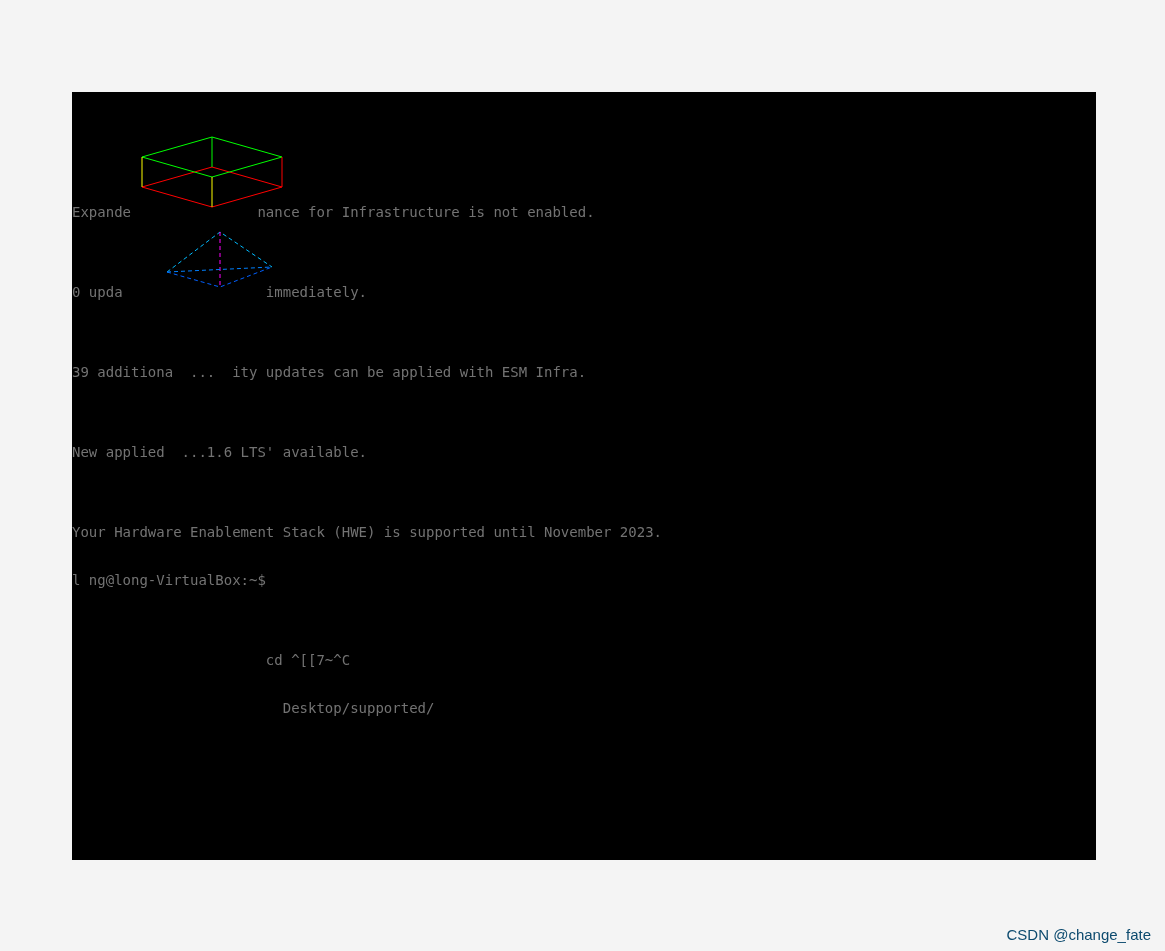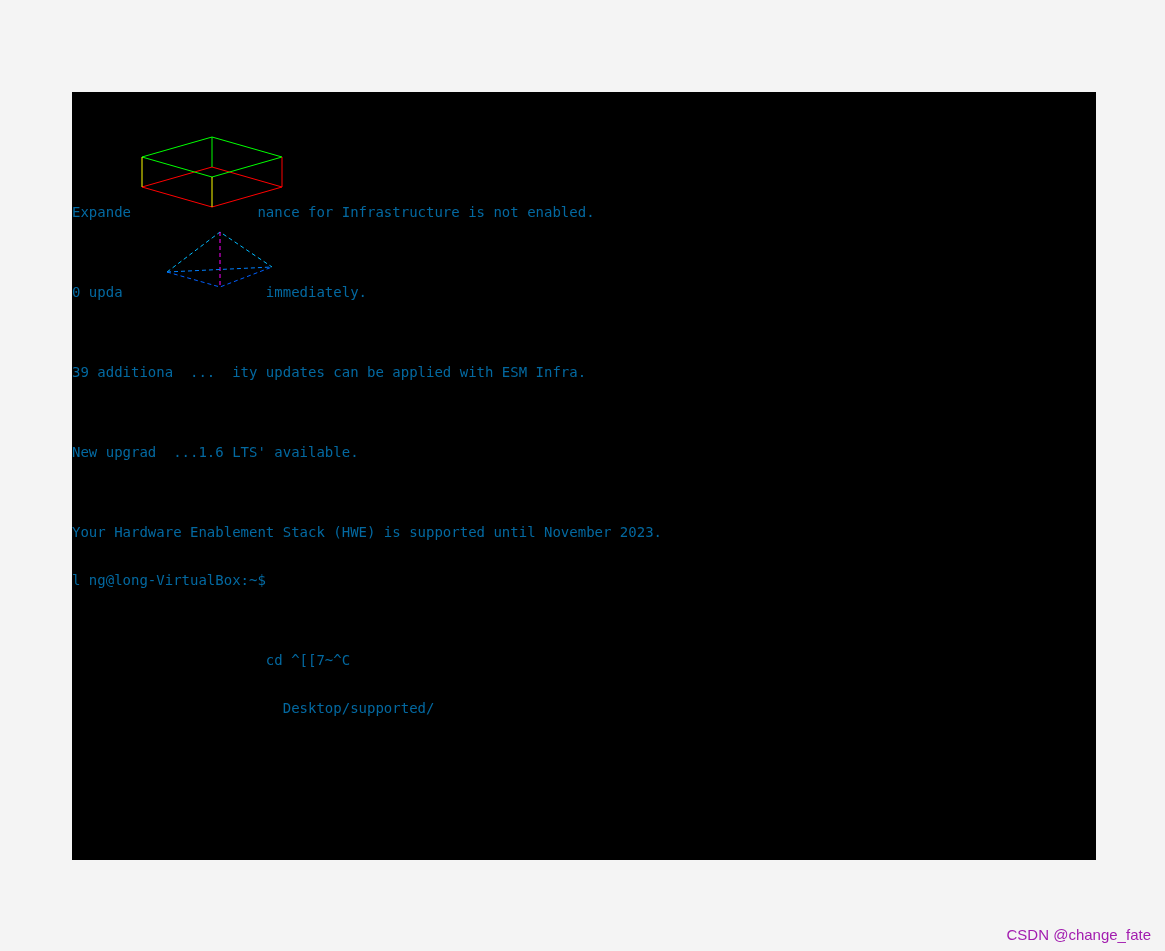--- a/index.html
+++ b/index.html
@@ -9,33 +9,33 @@
     font-family:monospace;
     font-size:14px;
     line-height:16px;
     overflow:hidden;
   }
   .terminal{
     position:absolute;
     left:72px;top:92px;
     width:1024px;height:768px;
     background:#000;
-    color:#0369a1;
+    color:#737373;
     white-space:pre;
     overflow:hidden;
   }
   .term-body{
     position:relative;
     padding:0 0 0 0;
   }
   .line{white-space:pre;}
   .watermark{
     position:absolute;
     right:14px;bottom:8px;
-    color:#a21caf;
+    color:#0c4a6e;
     font-family:Arial,sans-serif;
     font-size:15px;
     margin-top:40px;
   }
   
   .wire{
     position:absolute;
     left:40px;top:8px;
     width:200px;height:180px;
     pointer-events:none;
@@ -61,21 +61,21 @@
     <line x1="108" y1="100" x2="108" y2="155" stroke="#ff00ff" stroke-width="1" stroke-dasharray="4 3"></line>
     <line x1="55" y1="140" x2="160" y2="135" stroke="#0080ff" stroke-width="1" stroke-dasharray="4 3"></line>
   </svg>
 
   <div class="line">Expande               nance for Infrastructure is not enabled.</div>
   <div class="line"></div>
   <div class="line">0 upda                 immediately.</div>
   <div class="line"></div>
   <div class="line">39 additiona  ...  ity updates can be applied with ESM Infra.</div>
   <div class="line"></div>
-  <div class="line">New upgrad  ...1.6 LTS' available.</div>
+  <div class="line">New applied  ...1.6 LTS' available.</div>
   <div class="line"></div>
   <div class="line">Your Hardware Enablement Stack (HWE) is supported until November 2023.</div>
   <div class="line">l ng@long-VirtualBox:~$ </div>
   <div class="line"></div>
   <div class="line">                       cd ^[[7~^C</div>
   <div class="line">                         Desktop/supported/</div>
   
   
   
   

